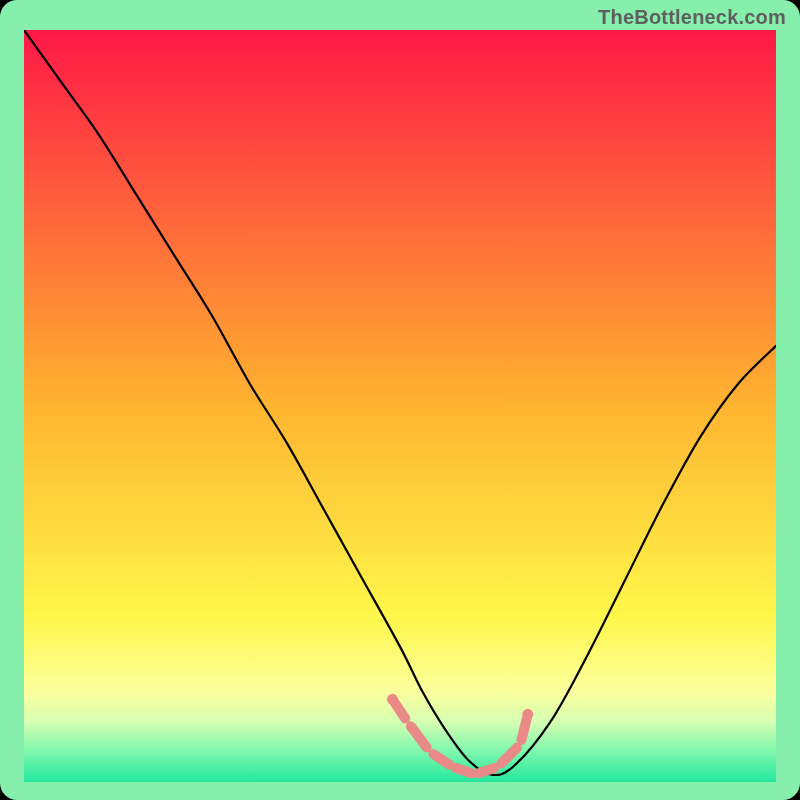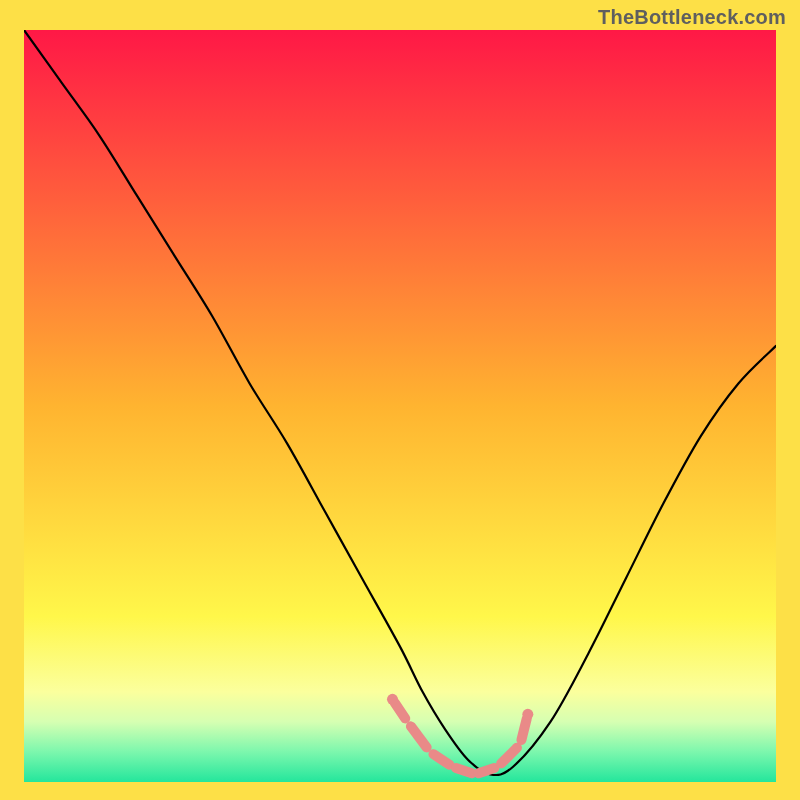--- a/index.html
+++ b/index.html
@@ -10,21 +10,22 @@
     overflow: hidden;
     background: #000;
     font-family: Arial, Helvetica, sans-serif;
   }
   .frame {
     position: absolute;
     left: 0;
     top: 0;
     width: 800px;
     height: 800px;
-    background: #fde047;
+    background: #86efac;
+    border-radius: 17px;
   }
   .watermark {
     position: absolute;
     top: 6px;
     right: 14px;
     color: #5f5f5f;
     font-size: 20px;
     font-weight: 600;
     letter-spacing: 0.2px;
     z-index: 10;

